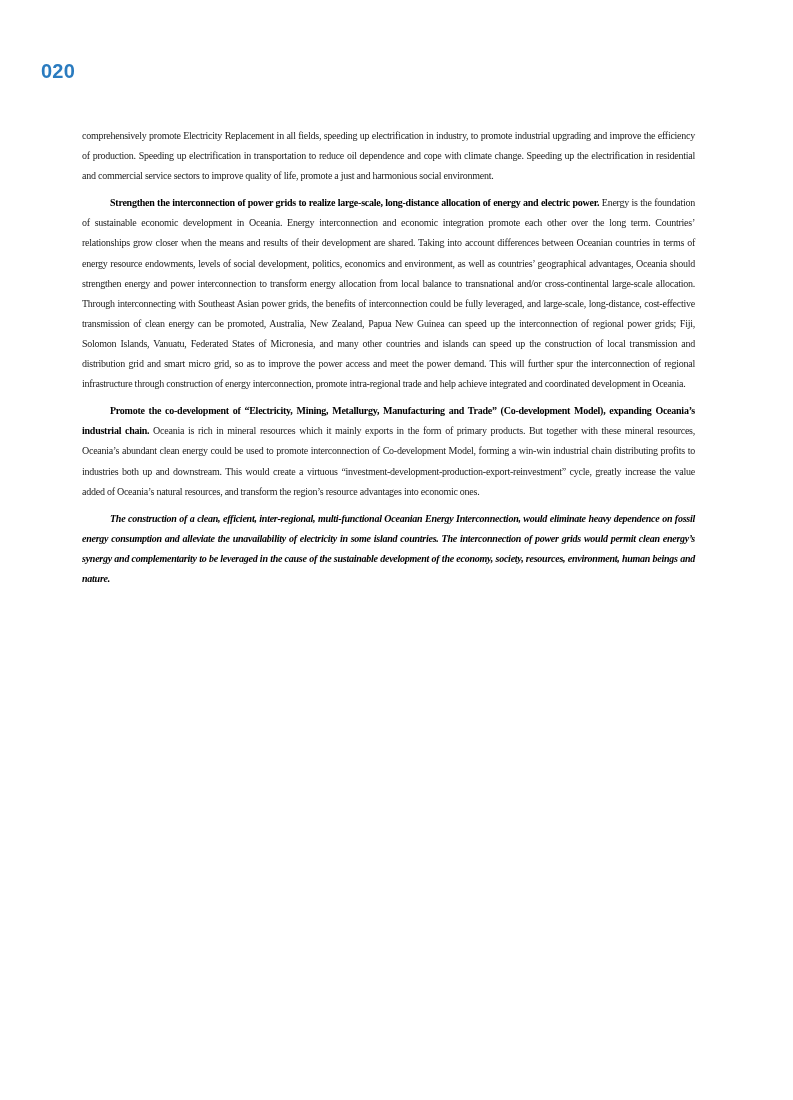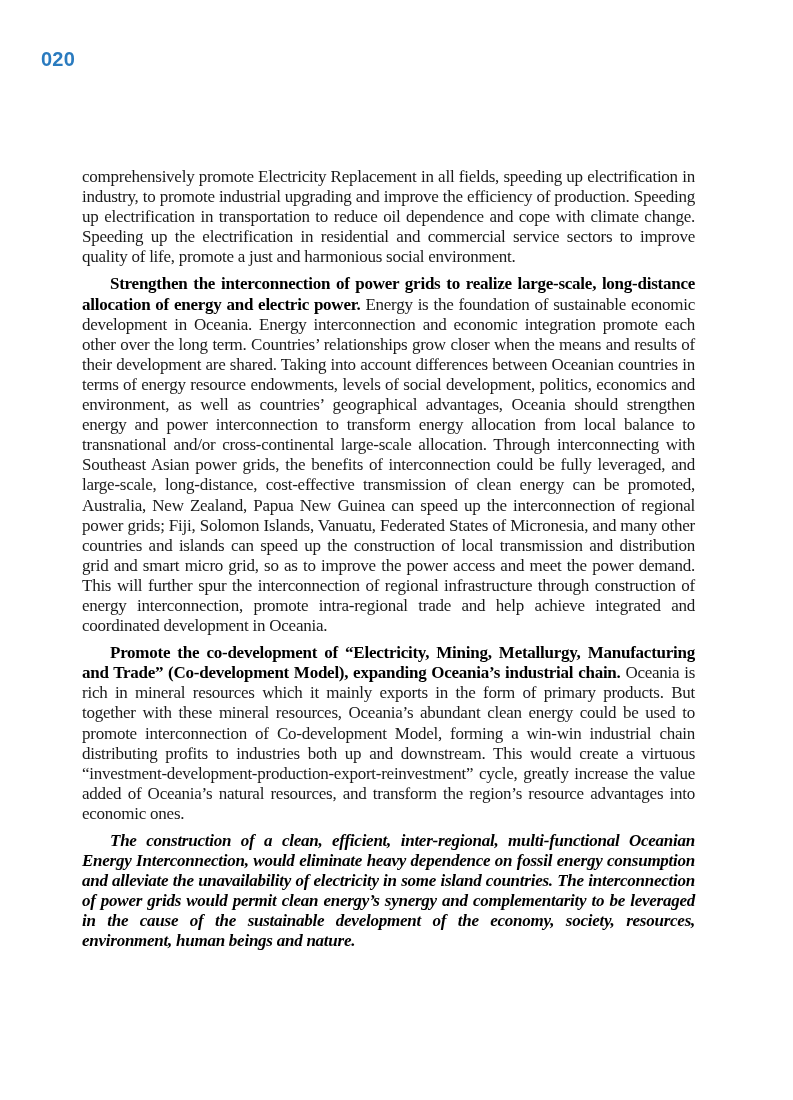--- a/index.html
+++ b/index.html
@@ -9,38 +9,37 @@
     }
     body {
       width: 793px;
       height: 1100px;
       position: relative;
       overflow: hidden;
     }
     .page-number {
       position: absolute;
       left: 41px;
-      top: 48px;
+      top: 60px;
       font-family: "Liberation Sans", sans-serif;
       font-weight: bold;
       font-size: 20px;
       color: #2a7bbf;
       letter-spacing: 0.2px;
     }
     .body-text {
       position: absolute;
       left: 82px;
       top: 126px;
       width: 613px;
       font-family: "Liberation Serif", serif;
-      font-size: 17px;
+      font-size: 10px;
       line-height: 20.1px;
       color: #1a1a1a;
       text-align: justify;
-      margin-top: 41px;
     }
     .body-text p {
       margin: 0 0 7px 0;
       letter-spacing: -0.25px;
       word-spacing: 0px;
     }
     .body-text p.indent {
       text-indent: 28px;
     }
     .body-text b {

